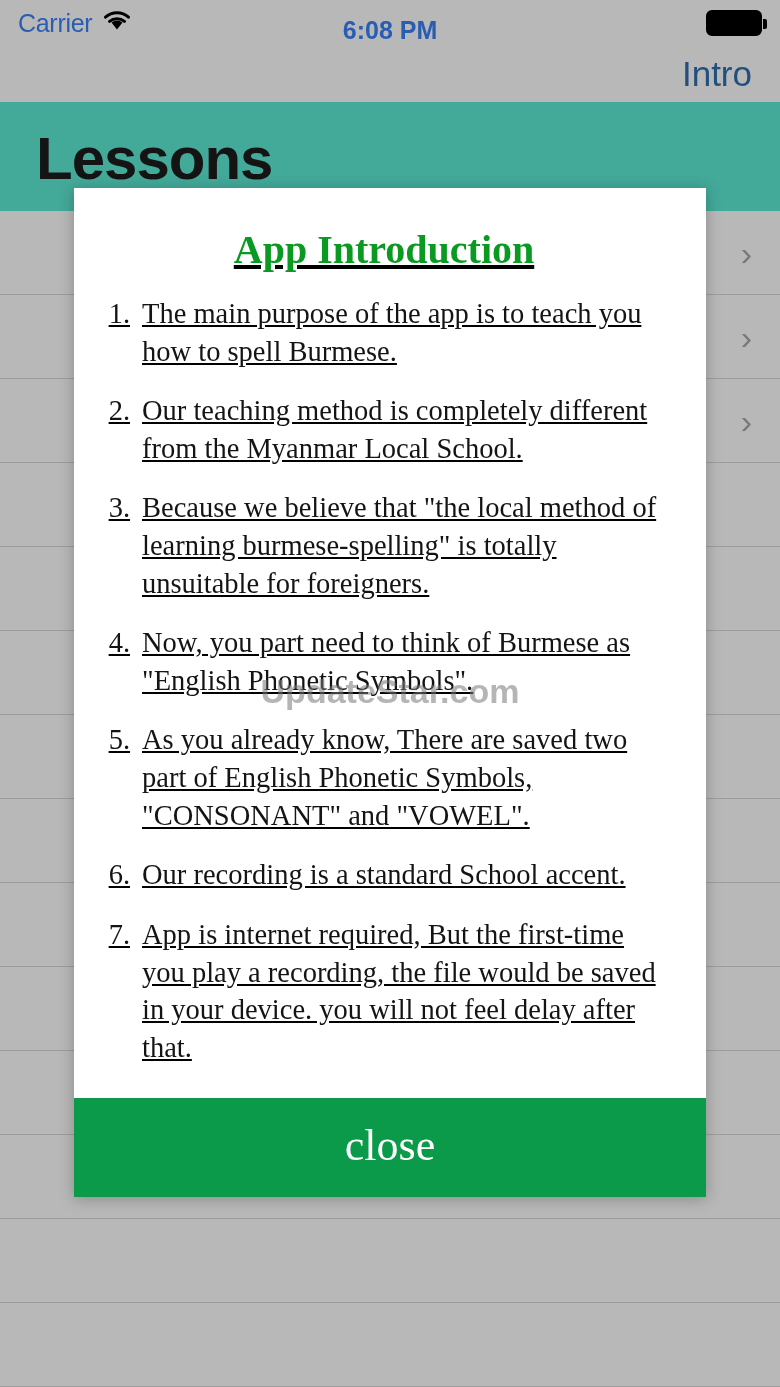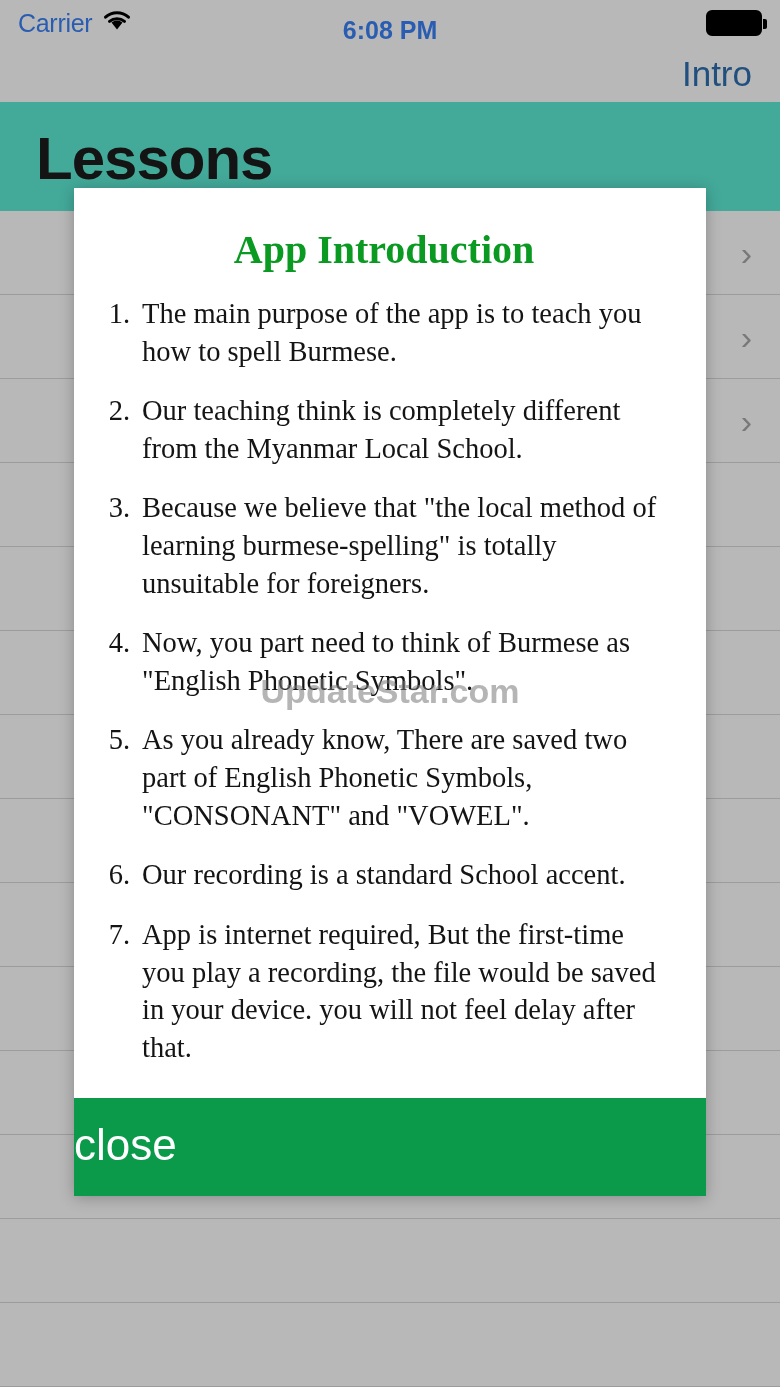--- a/index.html
+++ b/index.html
@@ -156,20 +156,21 @@
     width: 632px;
     z-index: 100;
     background: #ffffff;
     box-shadow: 0 2px 14px rgba(0,0,0,0.25);
     display: flex;
     flex-direction: column;
   }
   .modal-body {
     padding: 28px 12px 24px 0;
     font-family: "Liberation Serif", serif;
+    text-decoration: underline;
   }
   .modal-title {
     text-align: center;
     color: #0a9a22;
     font-size: 40px;
     font-weight: bold;
     font-family: "Liberation Serif", serif;
     margin: 10px 0 22px 0;
   }
   .modal-list {
@@ -191,23 +192,24 @@
     text-align: right;
     padding-right: 12px;
     box-sizing: border-box;
   }
   .modal-list li .txt { flex: 1; }
   .modal-list li:last-child { margin-bottom: 8px; }
 
   .modal-close {
     background: #0a9a4a;
     color: #ffffff;
+    text-align: center;
     font-size: 44px;
     padding: 22px 0 26px 0;
-    font-family: Liberation Sans, sans-serif;
+    font-family: Liberation Serif, serif;
     cursor: pointer;
     user-select: none;
   }
 </style>
 </head>
 <body>
 
 <div id="app-background">
 
   <div class="status-bar">
@@ -299,21 +301,21 @@
 <div class="modal">
   <div class="modal-body">
     <div class="modal-title">App Introduction</div>
     <ul class="modal-list">
       <li>
         <span class="num">1.</span>
         <span class="txt">The main purpose of the app is to teach you how to spell Burmese.</span>
       </li>
       <li>
         <span class="num">2.</span>
-        <span class="txt">Our teaching think is completely different from the Myanmar Local School.</span>
+        <span class="txt">Our teaching method is completely different from the Myanmar Local School.</span>
       </li>
       <li>
         <span class="num">3.</span>
         <span class="txt">Because we believe that "the local method of learning burmese-spelling" is totally unsuitable for foreigners.</span>
       </li>
       <li>
         <span class="num">4.</span>
         <span class="txt">Now, you part need to think of Burmese as "English Phonetic Symbols".</span>
       </li>
       <li>

